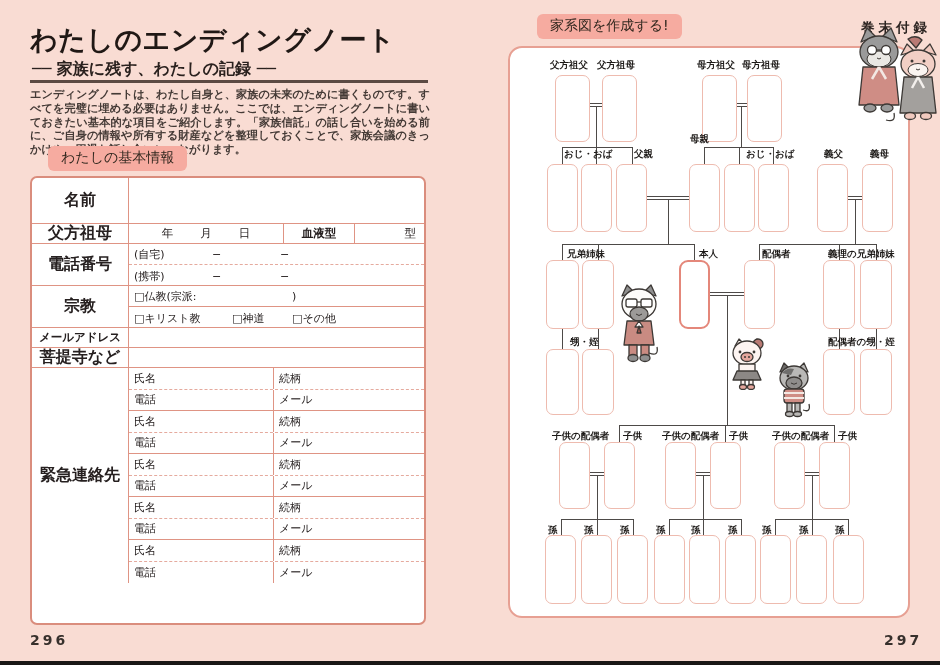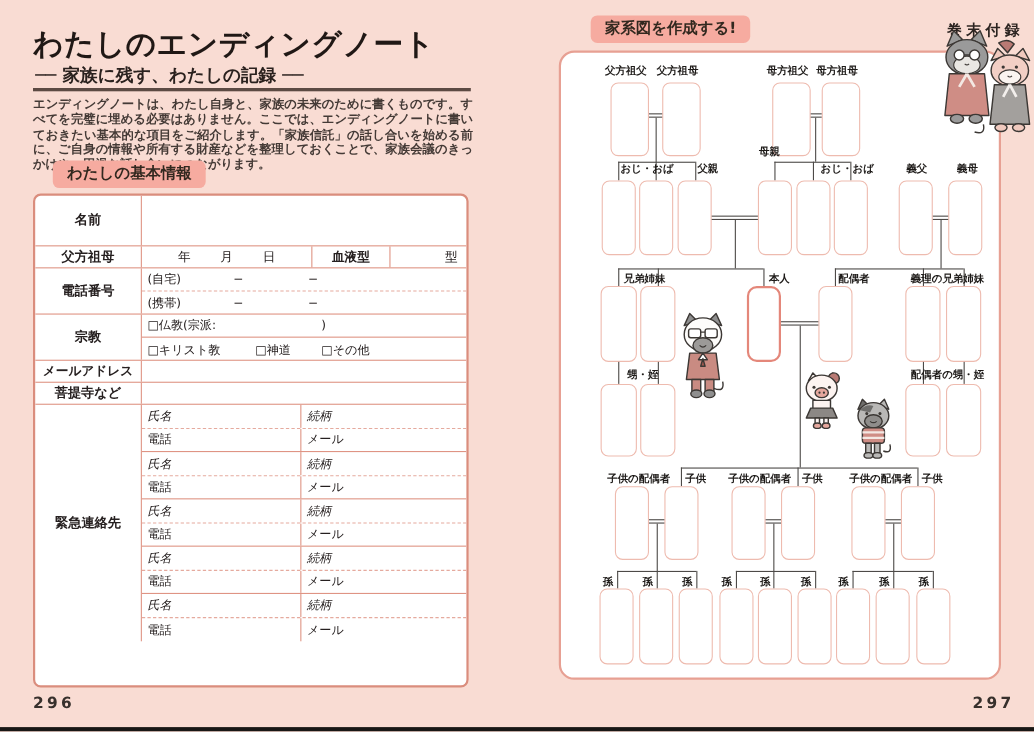--- a/index.html
+++ b/index.html
@@ -12,44 +12,44 @@
     overflow:hidden;
   }
   .abs { position:absolute; }
 
   
   .title { left:30px; top:22px; font-size:27px; font-weight:bold; color:#201815; letter-spacing:0.5px; }
   .subtitle { left:32px; top:59px; font-size:16px; font-weight:bold; color:#2a211e; }
   .title-rule { left:30px; top:80px; width:398px; height:2.5px; background:#5c4a43; }
   .intro { left:30px; top:88px; width:400px; font-size:11.2px; line-height:1.23; font-weight:600; color:#443a36; text-align:justify; }
 
-  .badge { background:#f6aba0; border-radius:6px; font-weight:bold; font-size:14px; color:#32281f;
+  .badge { background:#f6aba0; border-radius:6px; font-weight:normal; font-size:14px; color:#32281f;
            padding:3px 13px 4px; display:inline-block; }
   .badge-left { left:48px; top:146px; }
   .badge-right { left:537px; top:14px; }
 
   .form { left:30px; top:176px; width:396px; height:449px; background:#fff;
           border:2px solid #da8d7d; border-radius:7px; overflow:hidden; }
   .frow { display:flex; border-bottom:1.5px solid #df9484; }
   .frow.last { border-bottom:none; }
   .flabel { width:97px; min-width:97px; border-right:1.5px solid #df9484;
             display:flex; align-items:center; justify-content:center;
-            font-weight:bold; font-size:12px; color:#262020; text-align:center; }
+            font-weight:bold; font-size:16px; color:#262020; text-align:center; }
   .fval { flex:1; position:relative; font-size:11px; color:#262020; }
   .furigana-row { height:16px; border-bottom:1px dashed #e5aa9e; font-size:8.5px; padding:3px 0 0 5px; color:#3a3330; }
   .bcell1 { width:154px; display:flex; align-items:center; justify-content:center; gap:27px; font-size:11.5px; }
   .bcell2 { width:72px; border-left:1.5px solid #df9484; border-right:1.5px solid #df9484;
             display:flex; align-items:center; justify-content:center; font-weight:bold; font-size:11.5px; }
   .bcell3 { flex:1; display:flex; align-items:center; justify-content:flex-end; padding-right:8px; font-size:11.5px; }
   .subrow { position:relative; height:21px; }
   .subrow.dashed { border-bottom:1px dashed #e5aa9e; }
   .subrow.solid { border-bottom:1.5px solid #df9484; }
   .pos { position:absolute; top:50%; transform:translateY(-50%); white-space:nowrap; }
   .em-row { display:flex; height:21.5px; }
-  .em-row.dashed { border-bottom:1px dashed #e5aa9e;font-style:italic; }
+  .em-row.dashed { border-bottom:1px dashed #e5aa9e; }
   .em-row.solid { border-bottom:1.5px solid #df9484; }
   .em-left { width:145px; min-width:145px; border-right:1.5px solid #df9484; display:flex; align-items:center; padding-left:5px; }
   .em-right { flex:1; display:flex; align-items:center; padding-left:5px; }
 
   .pagenum { font-size:14px; font-weight:bold; letter-spacing:3px; color:#37302c; }
   .bottom-strip { left:0; top:661px; width:940px; height:4px; background:#191715; }
 
   
   .corner-label { left:861px; top:19px; font-size:13.5px; font-weight:bold; letter-spacing:4px; color:#2c2421; white-space:nowrap; }
   .tree { left:508px; top:46px; width:402px; height:572px; background:#fff;

